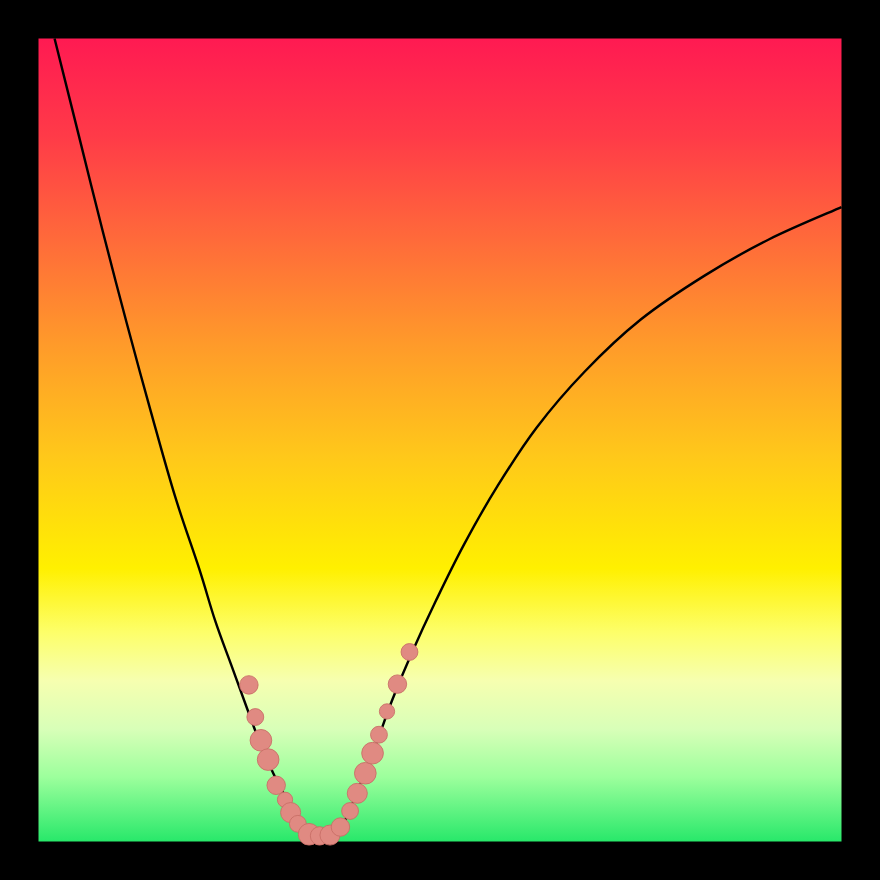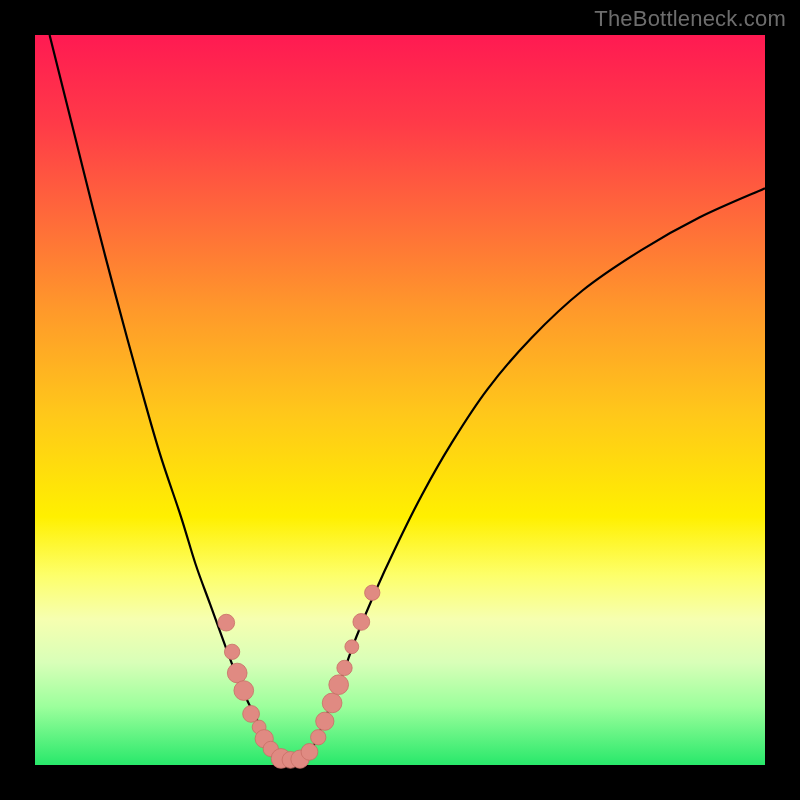--- a/index.html
+++ b/index.html
@@ -90,14 +90,13 @@
           <circle cx="289.81" cy="686.2" r="9.125" class="dot"></circle>
           <circle cx="297.11" cy="667.95" r="9.855" class="dot"></circle>
           <circle cx="303.68" cy="649.7" r="9.855" class="dot"></circle>
           <circle cx="309.52" cy="632.91" r="7.665" class="dot"></circle>
           <circle cx="316.82" cy="611.74" r="6.935" class="dot"></circle>
           <circle cx="326.31" cy="586.92" r="8.395" class="dot"></circle>
           <circle cx="337.26" cy="557.72" r="7.665" class="dot"></circle>
         </g>
     </svg>
   </div>
-  <div class="watermark">TheBottleneck.com</div>
 </div>
 
 </body></html>

